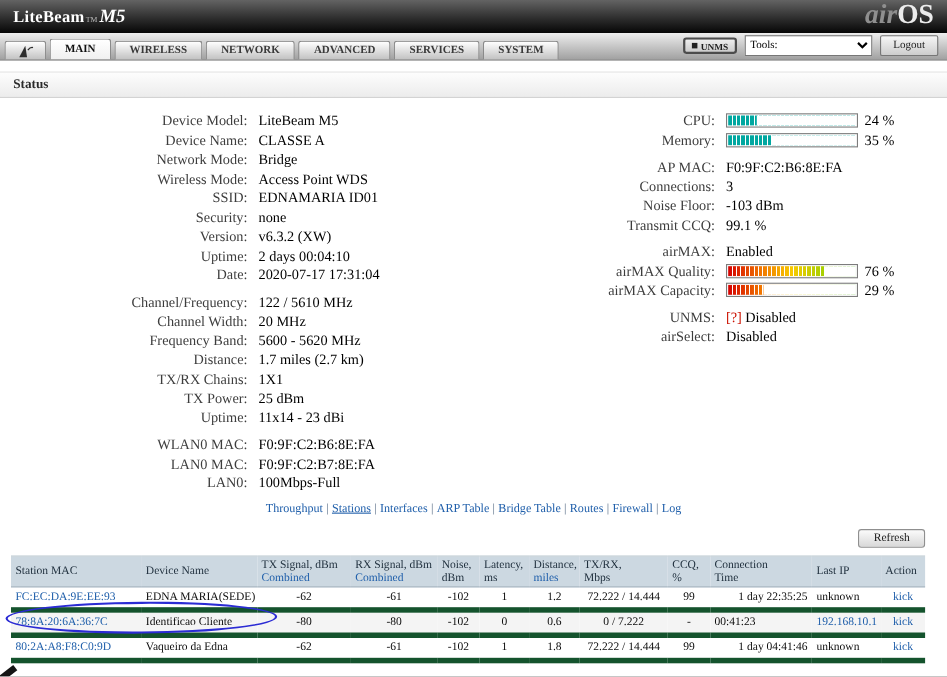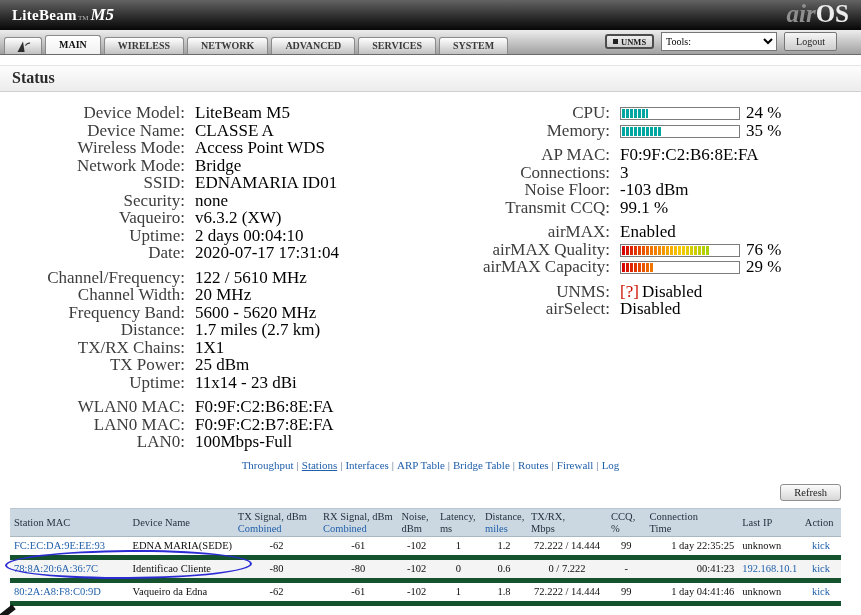--- a/index.html
+++ b/index.html
@@ -19,38 +19,38 @@
 
   
   .tabbar{height:24px;background:linear-gradient(#ededed,#a1a1a1);border-bottom:1px solid #6b6b6b;
           display:flex;align-items:flex-end;padding-left:4px;}
   .tabs{display:flex;align-items:flex-end;}
   .tab{height:16px;line-height:16px;padding:0 13px;margin-right:3px;font-size:10px;font-weight:bold;
        color:#3a3a3a;background:linear-gradient(#ffffff,#c2c2c2);border:1px solid #8a8a8a;border-bottom:none;
        border-radius:3px 3px 0 0;cursor:pointer;white-space:nowrap;}
   .tab.active{background:linear-gradient(#ffffff,#f0f0f0);height:18px;line-height:18px;color:#111;}
   .icon-tab{width:36px;padding:0;display:flex;align-items:center;justify-content:center;}
-  .nav-right{margin-left:auto;display:flex;align-items:center;gap:7px;padding:0 24px 3px 0;}
+  .nav-right{margin-left:auto;display:flex;align-items:center;gap:7px;padding:0 8px 3px 0;}
   .unms-btn{height:15px;display:flex;align-items:center;gap:3px;padding:0 6px;font-size:8.5px;font-weight:bold;
             color:#1c1c1c;background:linear-gradient(#eee,#ccc);border:2px solid #4c4c4c;border-radius:3px;cursor:pointer;
             font-family:inherit;}
   .unms-sq{width:5px;height:5px;background:#222;display:inline-block;}
   .tools-select{width:116px;height:19px;font-size:10px;border:1px solid #767676;background:#fff;font-family:inherit;}
   .logout-btn{height:19px;font-size:10px;padding:0 11px;background:linear-gradient(#f6f6f6,#cdcdcd);
               border:1px solid #767676;border-radius:2px;cursor:pointer;font-family:inherit;color:#222;}
 
   
-  .section-header{padding:3px 12px 4px;font-size:16px;font-weight:bold;color:#2b2b2b;
+  .section-header{padding:3px 12px 4px;font-size:12px;font-weight:bold;color:#2b2b2b;
                   background:linear-gradient(#fdfdfd,#ececec);
                   border-top:1px solid #e3e3e3;border-bottom:1px solid #cfcfcf;}
   .section-header.first{margin-top:10px;}
 
   
   .status-body{position:relative;height:360px;}
-  .status-col{position:absolute;top:12px;font-size:17px;}
+  .status-col{position:absolute;top:12px;font-size:13px;margin-left:40px;}
   .status-col.left{left:0;}
   .status-col.right{left:458px;}
   .status-group{margin-bottom:7px;}
   .status-row{height:17.5px;line-height:17.5px;white-space:nowrap;}
   .s-label{display:inline-block;width:185px;text-align:right;color:#3d3d3d;}
   .status-col.right .s-label{width:152px;}
   .s-value{padding-left:10px;color:#000;}
   .help{color:var(--help);cursor:pointer;text-decoration:none;margin-right:3px;}
 
   .bar{display:inline-block;position:relative;width:118px;height:11px;border:1px solid #7c7c7c;background:#fff;
@@ -131,25 +131,25 @@
   <main>
 
     <div class="section-header first">
       <span>Status</span>
     </div>
     <div class="status-body">
       <div class="status-col left" id="status-left">
           <div class="status-group">
             <div class="status-row"><span class="s-label">Device Model:</span><span class="s-value"><span>LiteBeam M5</span></span></div>
             <div class="status-row"><span class="s-label">Device Name:</span><span class="s-value"><span>CLASSE A</span></span></div>
+            <div class="status-row"><span class="s-label">Network Mode:</span><span class="s-value"><span>Bridge</span></span></div>
             <div class="status-row"><span class="s-label">Wireless Mode:</span><span class="s-value"><span>Access Point WDS</span></span></div>
-            <div class="status-row"><span class="s-label">Network Mode:</span><span class="s-value"><span>Bridge</span></span></div>
             <div class="status-row"><span class="s-label">SSID:</span><span class="s-value"><span>EDNAMARIA ID01</span></span></div>
             <div class="status-row"><span class="s-label">Security:</span><span class="s-value"><span>none</span></span></div>
-            <div class="status-row"><span class="s-label">Vaqueiro:</span><span class="s-value"><span>v6.3.2 (XW)</span></span></div>
+            <div class="status-row"><span class="s-label">Version:</span><span class="s-value"><span>v6.3.2 (XW)</span></span></div>
             <div class="status-row"><span class="s-label">Uptime:</span><span class="s-value"><span>2 days 00:04:10</span></span></div>
             <div class="status-row"><span class="s-label">Date:</span><span class="s-value"><span>2020-07-17 17:31:04</span></span></div>
           </div>
           <div class="status-group">
             <div class="status-row"><span class="s-label">Channel/Frequency:</span><span class="s-value"><span>122 / 5610 MHz</span></span></div>
             <div class="status-row"><span class="s-label">Channel Width:</span><span class="s-value"><span>20 MHz</span></span></div>
             <div class="status-row"><span class="s-label">Frequency Band:</span><span class="s-value"><span>5600 - 5620 MHz</span></span></div>
             <div class="status-row"><span class="s-label">Distance:</span><span class="s-value"><span>1.7 miles (2.7 km)</span></span></div>
             <div class="status-row"><span class="s-label">TX/RX Chains:</span><span class="s-value"><span>1X1</span></span></div>
             <div class="status-row"><span class="s-label">TX Power:</span><span class="s-value"><span>25 dBm</span></span></div>
@@ -271,21 +271,21 @@
             <tr>
               <td style="text-align: left;"><a class="tlink">78:8A:20:6A:36:7C</a></td>
               <td style="text-align: left;">Identificao Cliente</td>
               <td style="text-align: center;">-80</td>
               <td style="text-align: center;">-80</td>
               <td style="text-align: center;">-102</td>
               <td style="text-align: center;">0</td>
               <td style="text-align: center;">0.6</td>
               <td style="text-align: center;">0 / 7.222</td>
               <td style="text-align: center;">-</td>
-              <td style="text-align: right;">00:41:23</td>
+              <td style="text-align: left;">00:41:23</td>
               <td style="text-align: left;"><a class="tlink">192.168.10.1</a></td>
               <td style="text-align: center;"><a class="tlink">kick</a></td>
             </tr>
             <tr>
               <td style="text-align: left;"><a class="tlink">80:2A:A8:F8:C0:9D</a></td>
               <td style="text-align: left;">Vaqueiro da Edna</td>
               <td style="text-align: center;">-62</td>
               <td style="text-align: center;">-61</td>
               <td style="text-align: center;">-102</td>
               <td style="text-align: center;">1</td>

